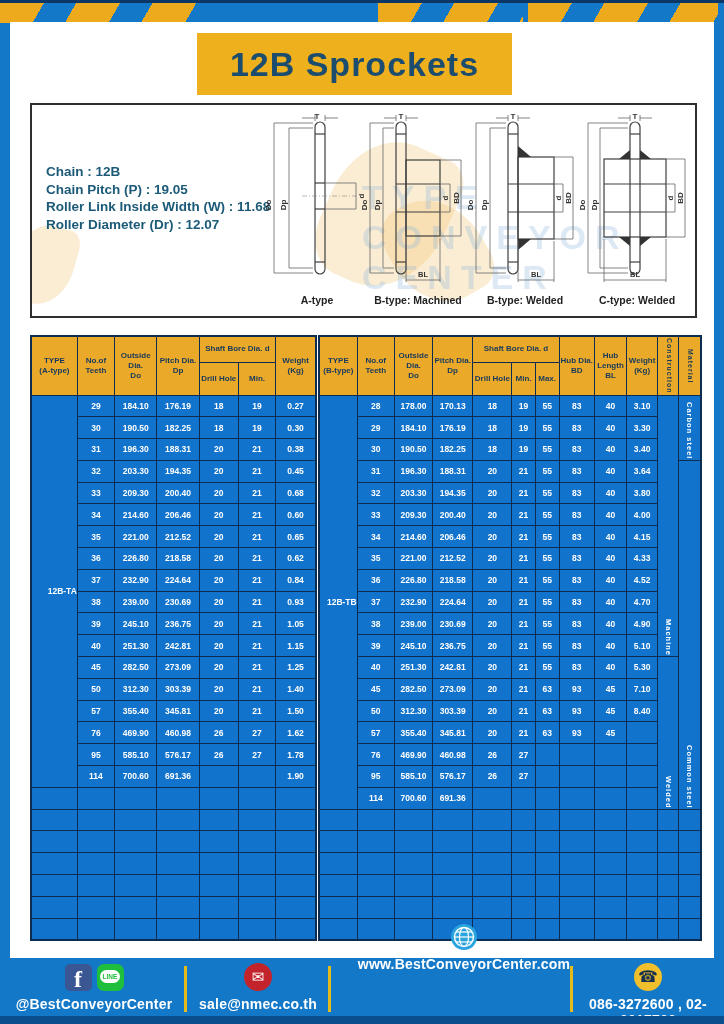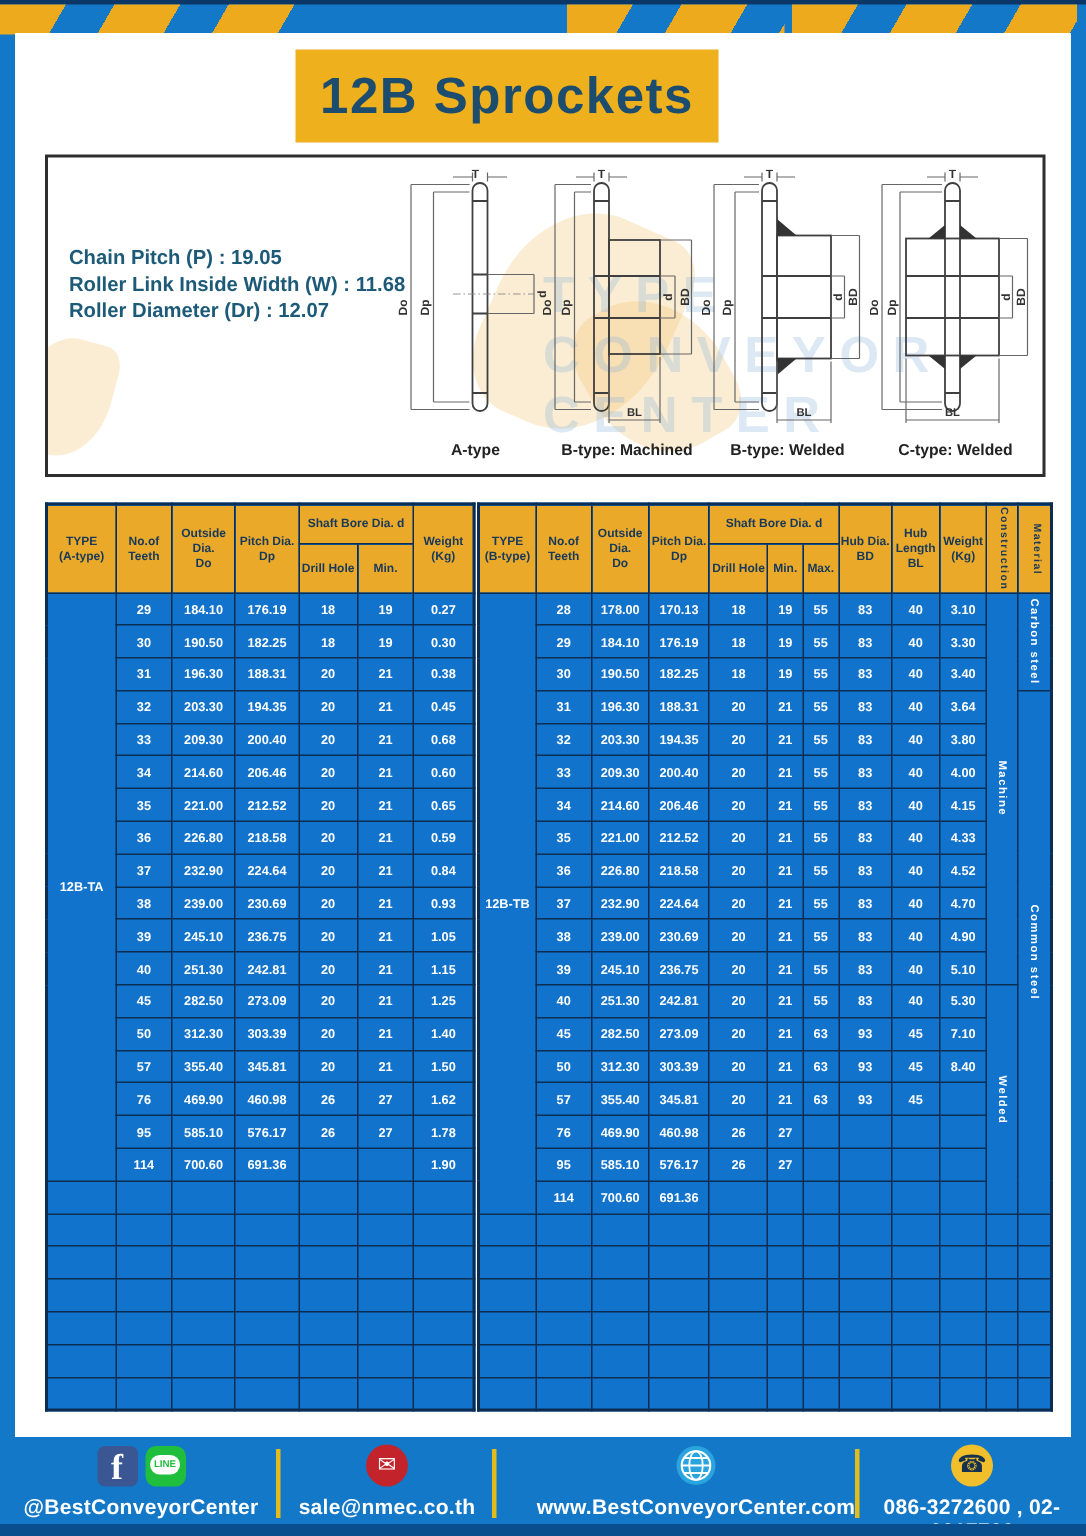--- a/index.html
+++ b/index.html
@@ -4,21 +4,21 @@
 <style>
   html,body{margin:0;padding:0;}
   body{width:724px;height:1024px;position:relative;font-family:"Liberation Sans",sans-serif;overflow:hidden;background:#fff;}
   .page{position:absolute;inset:0;width:724px;height:1024px;background:#1478c8;}
   .topline{position:absolute;left:0;top:0;width:724px;height:3px;background:#0b3767;}
   .hazard{position:absolute;top:3px;height:20px;background:repeating-linear-gradient(120deg,#edaa1c 0 38px,rgba(0,0,0,0) 38px 66px);}
   .hz1{left:0;width:200px;}
   .hz2{left:378px;width:145px;}
   .hz3{left:528px;width:190px;}
   .content{position:absolute;left:10px;top:22px;width:704px;height:936px;background:#ffffff;}
-  .banner{position:absolute;left:197px;top:33px;width:282px;height:62px;background:#eeb01d;}
+  .banner{position:absolute;left:197px;top:33px;width:315px;height:62px;background:#eeb01d;}
   .banner .ttl{width:100%;text-align:center;line-height:62px;font-size:34px;font-weight:bold;color:#1c4c6e;letter-spacing:1px;}
   .specbox{position:absolute;left:30px;top:103px;width:667px;height:215px;background:#fff;border:2px solid #2e2e2e;box-sizing:border-box;overflow:hidden;}
   .wm-text{position:absolute;left:330px;top:72px;font-weight:bold;font-size:34px;line-height:40px;letter-spacing:9px;color:rgba(140,180,220,0.30);white-space:pre-line;}
   .wm-blob{position:absolute;background:rgba(242,196,110,0.30);border-radius:50% 20% 55% 30%;}
   .wb1{left:295px;top:35px;width:120px;height:150px;transform:rotate(24deg);}
   .wb2{left:360px;top:90px;width:90px;height:110px;transform:rotate(-30deg);border-radius:30% 60% 25% 55%;}
   .wb3{left:-18px;top:120px;width:60px;height:80px;transform:rotate(15deg);}
   .specs{position:absolute;left:14px;top:58px;}
   .specs div{font-size:13.5px;font-weight:bold;color:#1c5a78;line-height:17.5px;}
   .fig{position:absolute;text-align:center;}
@@ -26,21 +26,21 @@
   .fig svg{display:block;margin:0 auto;font-family:"Liberation Sans",sans-serif;font-weight:bold;}
   svg .obj{stroke:#3f3f3f;stroke-width:1.2;fill:none;}
   svg .dim{stroke:#666;stroke-width:0.8;fill:none;}
   svg .cl{stroke:#888;stroke-width:0.6;stroke-dasharray:5 2 1 2;fill:none;}
   svg .weld{fill:#333;stroke:none;}
   svg text{fill:#333;font-size:8px;}
   table{border-collapse:collapse;table-layout:fixed;position:absolute;border:2px solid #0c2c52;background:#1173cb;}
   th,td{border:1.5px solid #0c2c52;text-align:center;vertical-align:middle;padding:0;overflow:hidden;}
   th{background:#eaa929;color:#17395c;font-size:8px;font-weight:bold;white-space:pre-line;line-height:1.25;}
   td{background:#1173cb;color:#fff;font-size:8.5px;font-weight:bold;}
-  td.group{font-size:8.5px;}
+  td.group{font-size:8.5px;text-align:right;}
   .vert{writing-mode:vertical-rl;text-orientation:mixed;letter-spacing:1px;font-size:7px;}
   td.vert{font-size:7.5px;}
   #left-table{left:30px;top:335px;width:287px;}
   #right-table{left:318px;top:335px;width:384px;}
   thead tr:nth-child(1){height:26px;}
   thead tr:nth-child(2){height:33px;}
   tbody tr{height:21.8px;}
   .footer-group{position:absolute;text-align:center;}
   .footer-label{color:#fff;font-size:14px;font-weight:bold;letter-spacing:0.2px;}
   .icon-row{display:flex;justify-content:center;align-items:center;gap:5px;margin-bottom:4px;height:30px;}
@@ -70,20 +70,21 @@
 
   <div class="specbox">
     <div class="wm-blob wb1"></div>
     <div class="wm-blob wb2"></div>
     <div class="wm-blob wb3"></div>
     <div class="wm-text">TYPE
 CONVEYOR
 CENTER</div>
 
     <div class="specs">
+      <div>Chain  :  12B</div>
       <div>Chain Pitch (P)  :  19.05</div>
       <div>Roller Link Inside Width (W) : 11.68</div>
       <div>Roller Diameter (Dr)  : 12.07</div>
     </div>
 
     <div class="fig" style="left:232px;top:8px;width:106px;">
       <svg width="106" height="172" viewBox="0 0 106 172">
         <rect class="obj" x="51" y="9" width="10" height="152" rx="5"></rect>
         <line class="obj" x1="51" y1="21" x2="61" y2="21"></line>
         <line class="obj" x1="51" y1="149" x2="61" y2="149"></line>
@@ -316,21 +317,21 @@
           <td>20</td>
           <td>21</td>
           <td>0.65</td>
         </tr>
         <tr>
           <td>36</td>
           <td>226.80</td>
           <td>218.58</td>
           <td>20</td>
           <td>21</td>
-          <td>0.59</td>
+          <td>0.62</td>
         </tr>
         <tr>
           <td>37</td>
           <td>232.90</td>
           <td>224.64</td>
           <td>20</td>
           <td>21</td>
           <td>0.84</td>
         </tr>
         <tr>
@@ -831,21 +832,21 @@
   <div class="sep" style="left:184px;"></div>
 
   <div class="footer-group" style="left:190px;top:962px;width:136px;">
     <div class="icon-row">
         <div class="mail">✉</div>
       </div>
     <div class="footer-label">sale@nmec.co.th</div>
   </div>
   <div class="sep" style="left:328px;"></div>
 
-  <div class="footer-group" style="left:332px;top:962px;width:238px;padding-left:13px;">
+  <div class="footer-group" style="left:332px;top:922px;width:238px;padding-left:13px;">
     <div class="icon-row">
       <svg width="28" height="28">
         <circle cx="14" cy="14" r="13" fill="#2aa4de"></circle>
         <circle cx="14" cy="14" r="9.5" fill="none" stroke="#fff" stroke-width="1.4"></circle>
         <ellipse cx="14" cy="14" rx="4.5" ry="9.5" fill="none" stroke="#fff" stroke-width="1.2"></ellipse>
         <line x1="4.5" y1="14" x2="23.5" y2="14" stroke="#fff" stroke-width="1.2"></line>
         <line x1="6" y1="9" x2="22" y2="9" stroke="#fff" stroke-width="1.2"></line>
         <line x1="6" y1="19" x2="22" y2="19" stroke="#fff" stroke-width="1.2"></line>
       </svg>
     </div>

